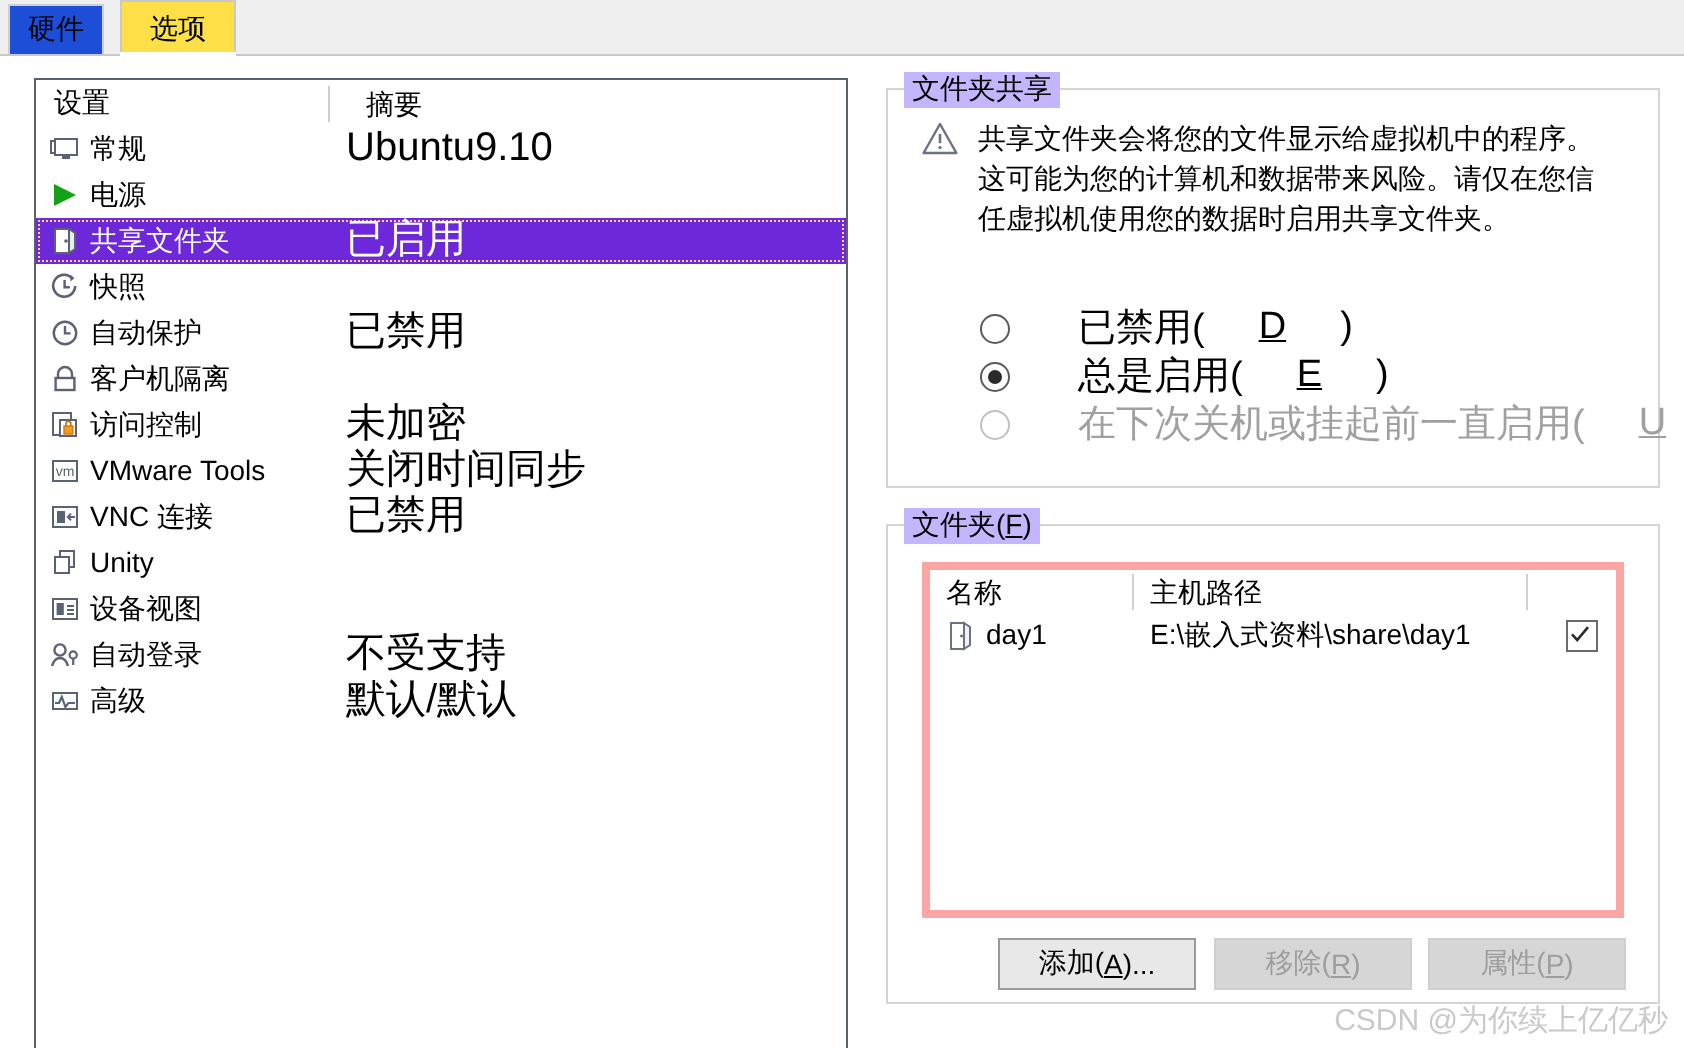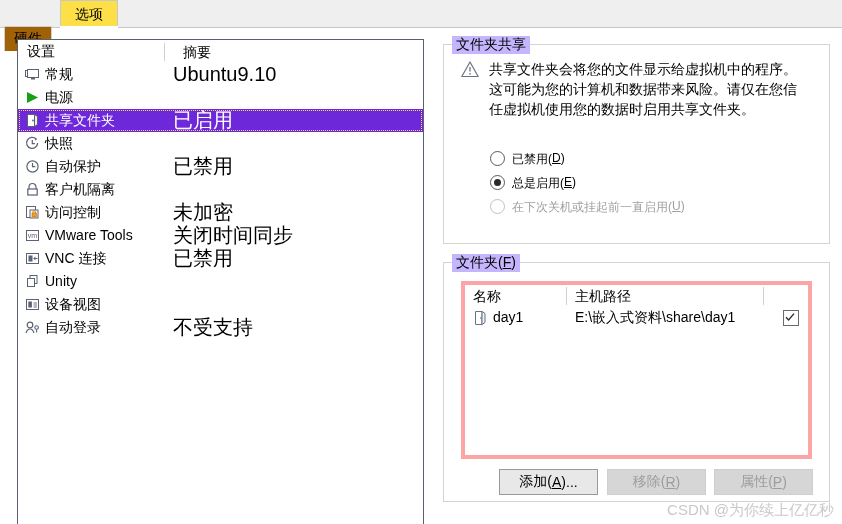--- a/index.html
+++ b/index.html
@@ -25,23 +25,22 @@
     position: absolute; top: 2px; height: 25px;
     box-sizing: border-box;
     display: flex; align-items: center; justify-content: center;
     font-size: 14px;
     color: #000;
     border: 1px solid #c8c8c8;
     border-bottom: none;
   }
   .tab.inactive {
     left: 4px; width: 48px;
-    background: #a16207;
+    background: #1d4ed8;
     border-color: #cfcfcf;
-    margin-top: 24px;
   }
   .tab.active {
     left: 60px; width: 58px; top: 0; height: 28px;
     background: #fde047;
     border-color: #c8c8c8;
     z-index: 3;
   }
   .tabfill {
     position:absolute; left:60px; top:26px; width:58px; height:2px; background:#fff; z-index:4;
   }
@@ -126,23 +125,24 @@
   .warn-text {
     margin-left: 9px;
     font-size: 14px;
     line-height: 20px;
     color: #000;
     width: 310px;
   }
 
   .radio-row {
     position: absolute; left: 46px;
-    display: flex; 
-    font-size: 12px;
-    white-space: nowrap;
+    display: flex; align-items: center;
+    font-size: 19px;
+    white-space: nowrap;
+    gap: 27px;
   }
   #radio-disabled { top: 106px; }
   #radio-always   { top: 130px; }
   #radio-until    { top: 154px; color: #a0a0a0; }
   .radio-mark {
     width: 13px; height: 13px; border-radius: 50%;
     border: 1px solid #5a5a5a;
     background: #fff;
     margin-right: 7px;
     position: relative;
@@ -372,20 +372,30 @@
           <circle cx="6" cy="6" r="2.8" fill="none" stroke="#5b6273" stroke-width="1.2"></circle>
           <path d="M2 14 q1.2 -4 4 -4 q2.8 0 4 4" fill="none" stroke="#5b6273" stroke-width="1.2"></path>
           <circle cx="12.6" cy="8.5" r="1.8" fill="none" stroke="#5b6273" stroke-width="1.1"></circle>
           <path d="M12.6 10.3 v3.2" stroke="#5b6273" stroke-width="1.1"></path>
         </svg>
     </span>
     <span class="lbl">自动登录</span>
     <span class="sum">不受支持</span>
   </div>
 
+  <div class="srow">
+    <span class="ico">
+      <svg width="17" height="17" viewBox="0 0 17 17">
+          <rect x="2.5" y="4.5" width="12" height="8" fill="#fff" stroke="#5b6273"></rect>
+          <path d="M3.5 9.5 h2 l1.4 -3 l1.8 5 l1.5 -2 h3.3" fill="none" stroke="#5b6273" stroke-width="1.1"></path>
+        </svg>
+    </span>
+    <span class="lbl">高级</span>
+    <span class="sum">默认/默认</span>
+  </div>
 </div>
 
 <div class="group" id="group-sharing">
   <span class="legend">文件夹共享</span>
 
   <div class="warn-row">
     <span class="warn-icon">
       <svg width="20" height="19" viewBox="0 0 20 19">
           <path d="M10 2 L18.2 16.5 L1.8 16.5 Z" fill="#ffffff" stroke="#6b7280" stroke-width="1.2" stroke-linejoin="round"></path>
           <path d="M10 7 v4.6" stroke="#6b7280" stroke-width="1.3"></path>

